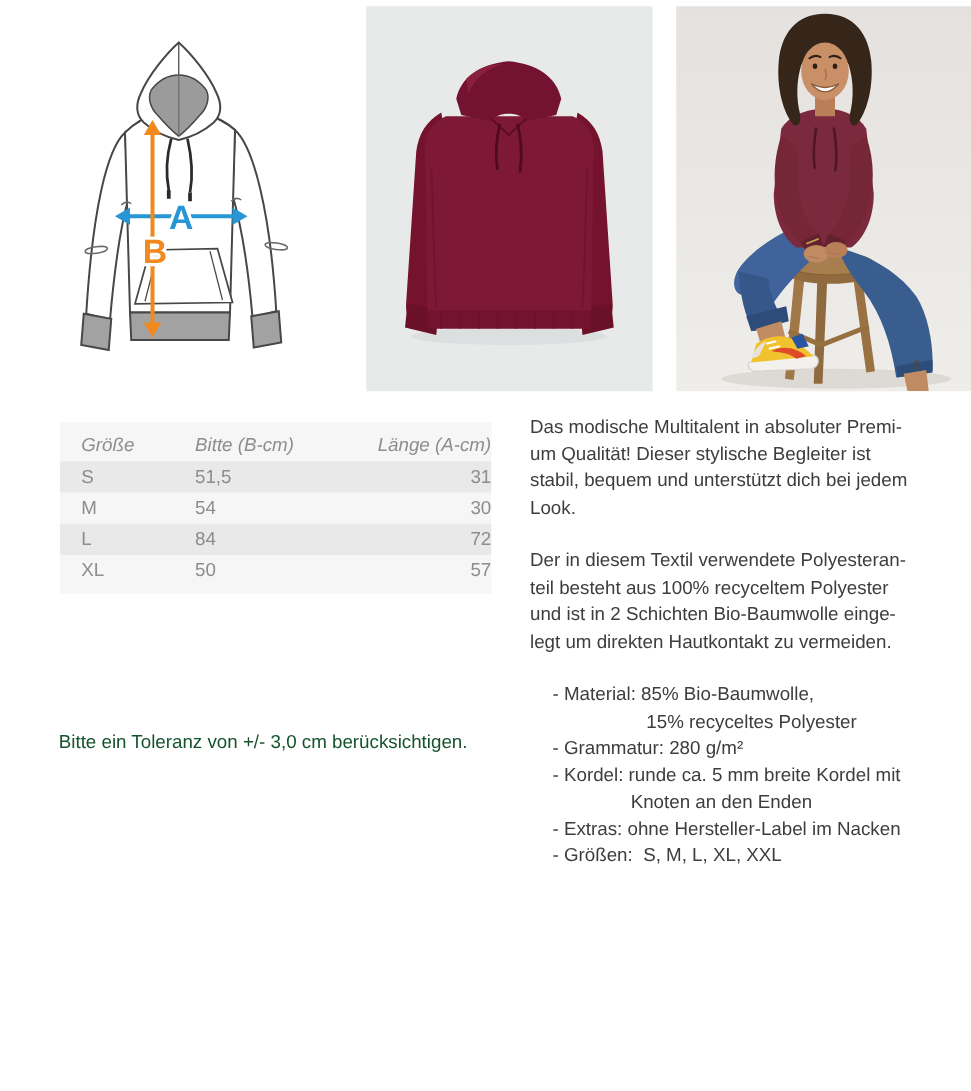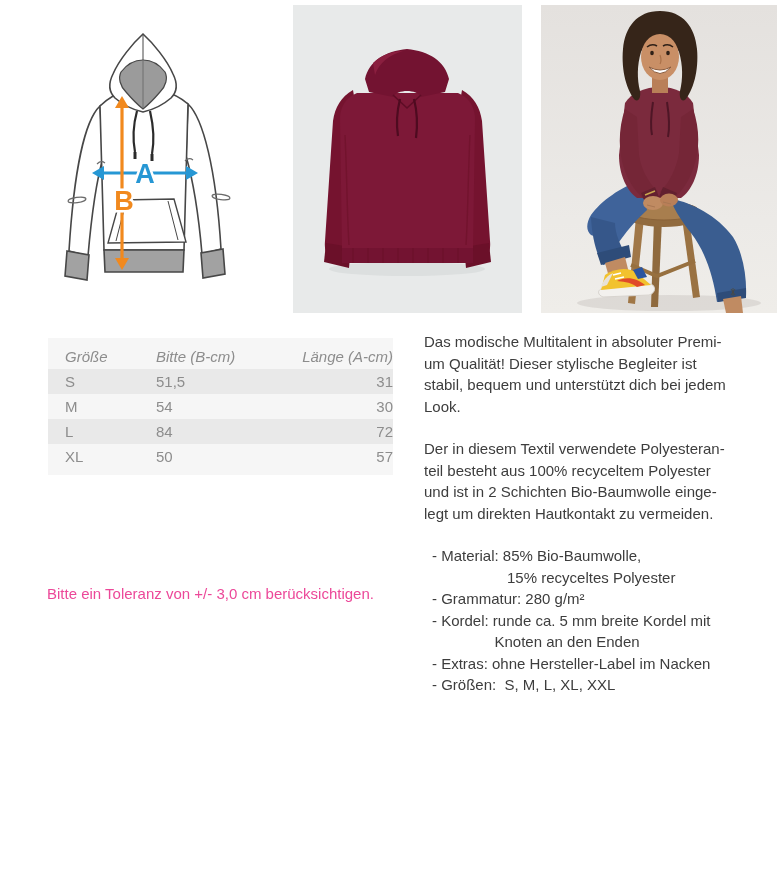--- a/index.html
+++ b/index.html
@@ -21,28 +21,28 @@
   }
   .t-row{display:flex;align-items:center;height:25px;}
   .t-row.t-head{height:26px;font-style:italic;}
   .t-row.stripe{background:#e9e9e9;}
   .t-row .c1{width:108px;padding-left:17px;box-sizing:border-box;}
   .t-row .c2{width:132px;}
   .t-row .c3{flex:1;text-align:right;}
   
   .tolerance{
     position:absolute;left:47px;top:583px;width:370px;
-    font-size:15px;line-height:22px;color:#ec4899;
+    font-size:15px;line-height:22px;color:#14532d;
   }
   .description{
     position:absolute;left:424px;top:331px;width:348px;
     font-size:15px;line-height:21.5px;color:#3d3d3d;
   }
   .description .para{white-space:pre-line;margin:0 0 21px 0;}
-  .description .specs{white-space:pre-wrap;margin:8px;}
+  .description .specs{white-space:pre-wrap;margin:18px;}
 </style>
 </head>
 <body>
 
 <div class="canvas">
 
   <div class="panel" id="diagram-panel">
     <svg viewBox="0 0 220 300">
 
       <path d="M60,96 C45,110 34,160 29,241 L48,246 C52,200 56,172 63,148 Z" fill="#ffffff" stroke="#474747" stroke-width="1.6"></path>

